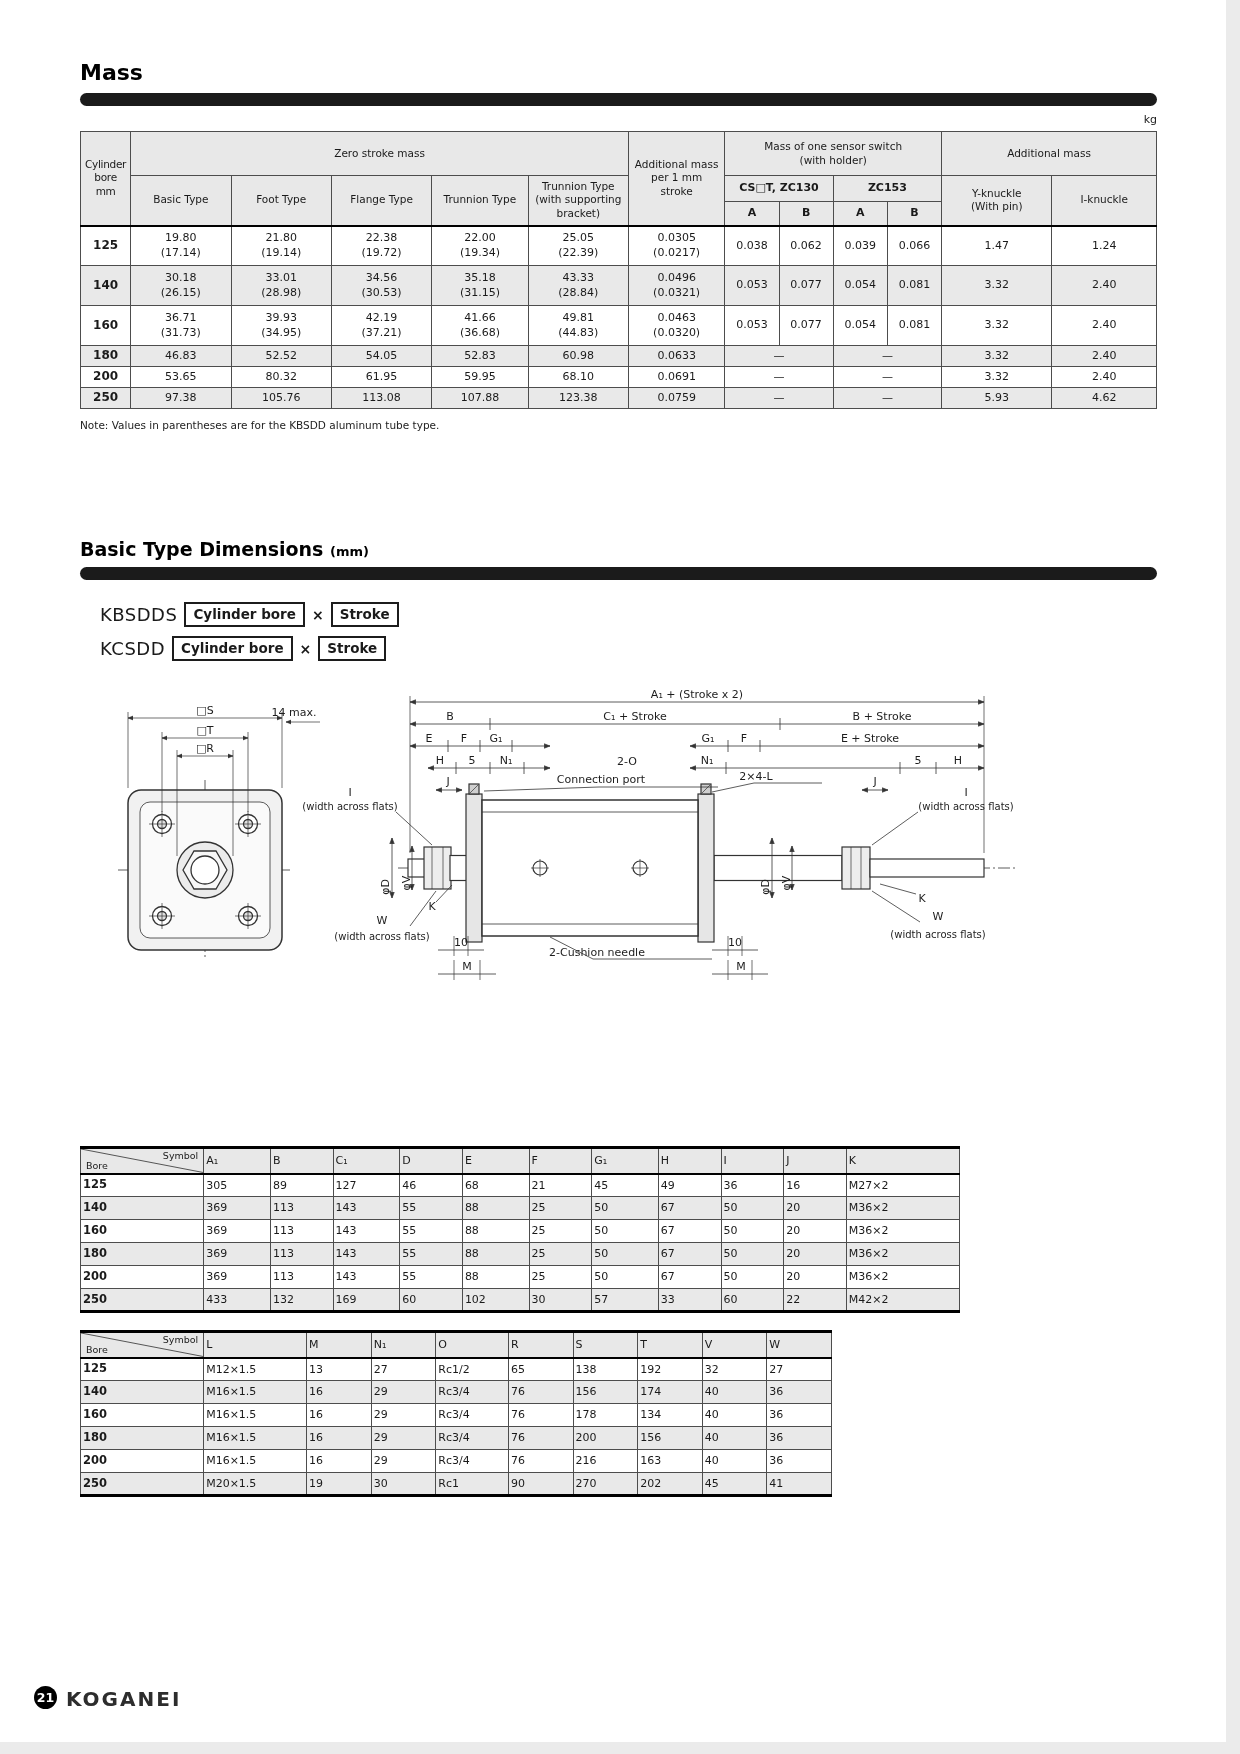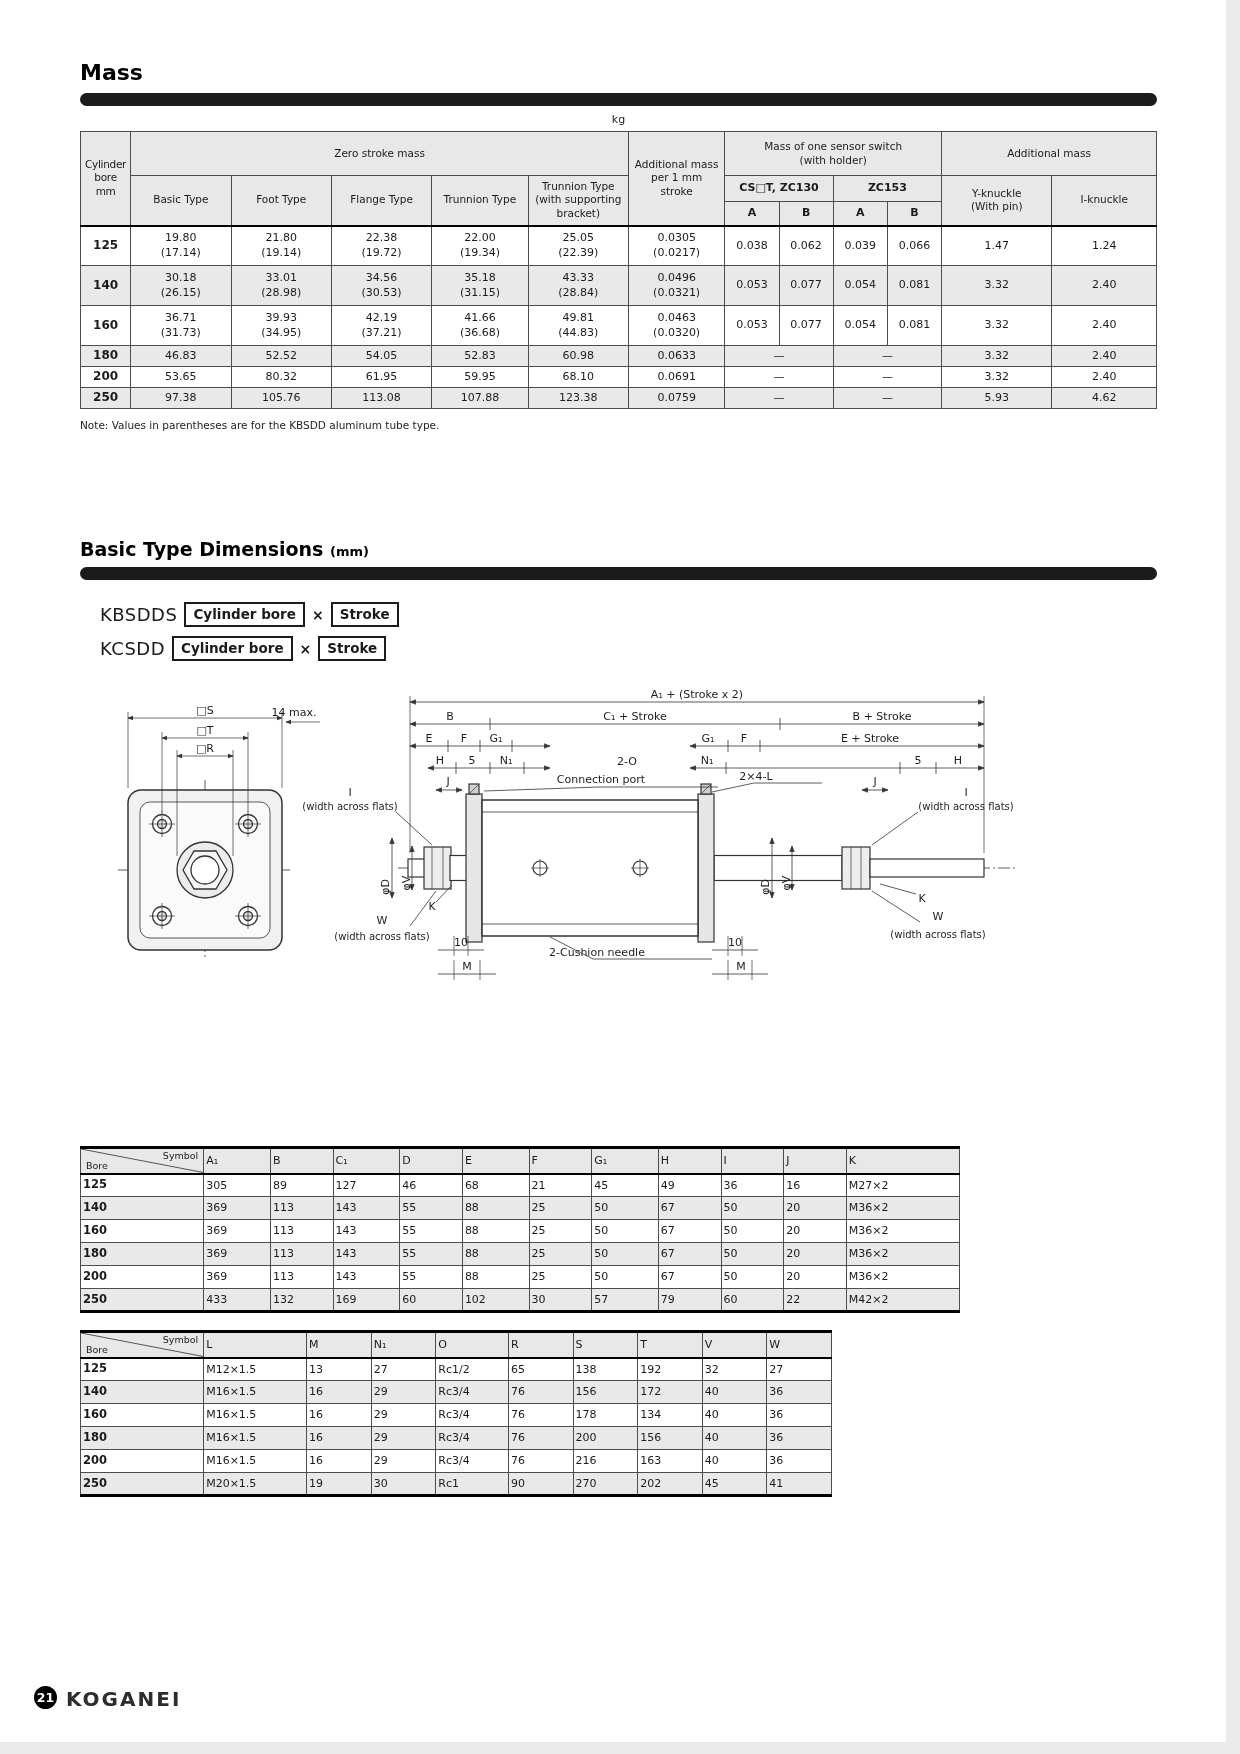--- a/index.html
+++ b/index.html
@@ -2,21 +2,21 @@
 <html><head>
 <meta charset="utf-8">
 <style>
   *{margin:0;padding:0;box-sizing:border-box}
   html,body{width:1240px;height:1754px}
   body{position:relative;background:#fff;overflow:hidden;
        font-family:"DejaVu Sans","Liberation Sans",sans-serif;color:#1a1a1a}
   .abs{position:absolute}
   .sec-title{font-weight:bold;color:#000000}
   .bar{background:#1b1b1b;height:13px;border-radius:7px}
-  .kg{font-size:11px;text-align:center;color:#222}
+  .kg{font-size:11px;text-align:right;color:#222}
   
   table{border-collapse:collapse;table-layout:fixed}
   .mass{width:1077px;text-align:center;border:1.5px solid #000}
   .mass th,.mass td{border:1px solid #4d4d4d;vertical-align:middle;padding:0 2px;line-height:1.3}
   .mass th{background:#e8e8e8;font-weight:normal;font-size:10.5px;white-space:pre-line}
   .mass td{font-size:11px;background:#fff}
   .mass th.bold{font-weight:bold;font-size:11px}
   .mass thead tr:last-child th{border-bottom:2.5px solid #000}
   .mass tbody tr:first-child td{border-top:2.5px solid #000}
   .mass td.bore{font-weight:bold;font-size:12px}
@@ -680,21 +680,21 @@
       </tr>
       <tr class="shade">
         <td class="bore">250</td>
         <td>433</td>
         <td>132</td>
         <td>169</td>
         <td>60</td>
         <td>102</td>
         <td>30</td>
         <td>57</td>
-        <td>79</td>
+        <td>33</td>
         <td>60</td>
         <td>22</td>
         <td>M42×2</td>
       </tr>
     </tbody>
 </table>
 
 <table class="dims abs" style="top:1330px;left:80px;width:752px">
   <colgroup>
     <col style="width:122px">
@@ -742,21 +742,21 @@
         <td>27</td>
       </tr>
       <tr class="shade">
         <td class="bore">140</td>
         <td>M16×1.5</td>
         <td>16</td>
         <td>29</td>
         <td>Rc3/4</td>
         <td>76</td>
         <td>156</td>
-        <td>172</td>
+        <td>174</td>
         <td>40</td>
         <td>36</td>
       </tr>
       <tr>
         <td class="bore">160</td>
         <td>M16×1.5</td>
         <td>16</td>
         <td>29</td>
         <td>Rc3/4</td>
         <td>76</td>

